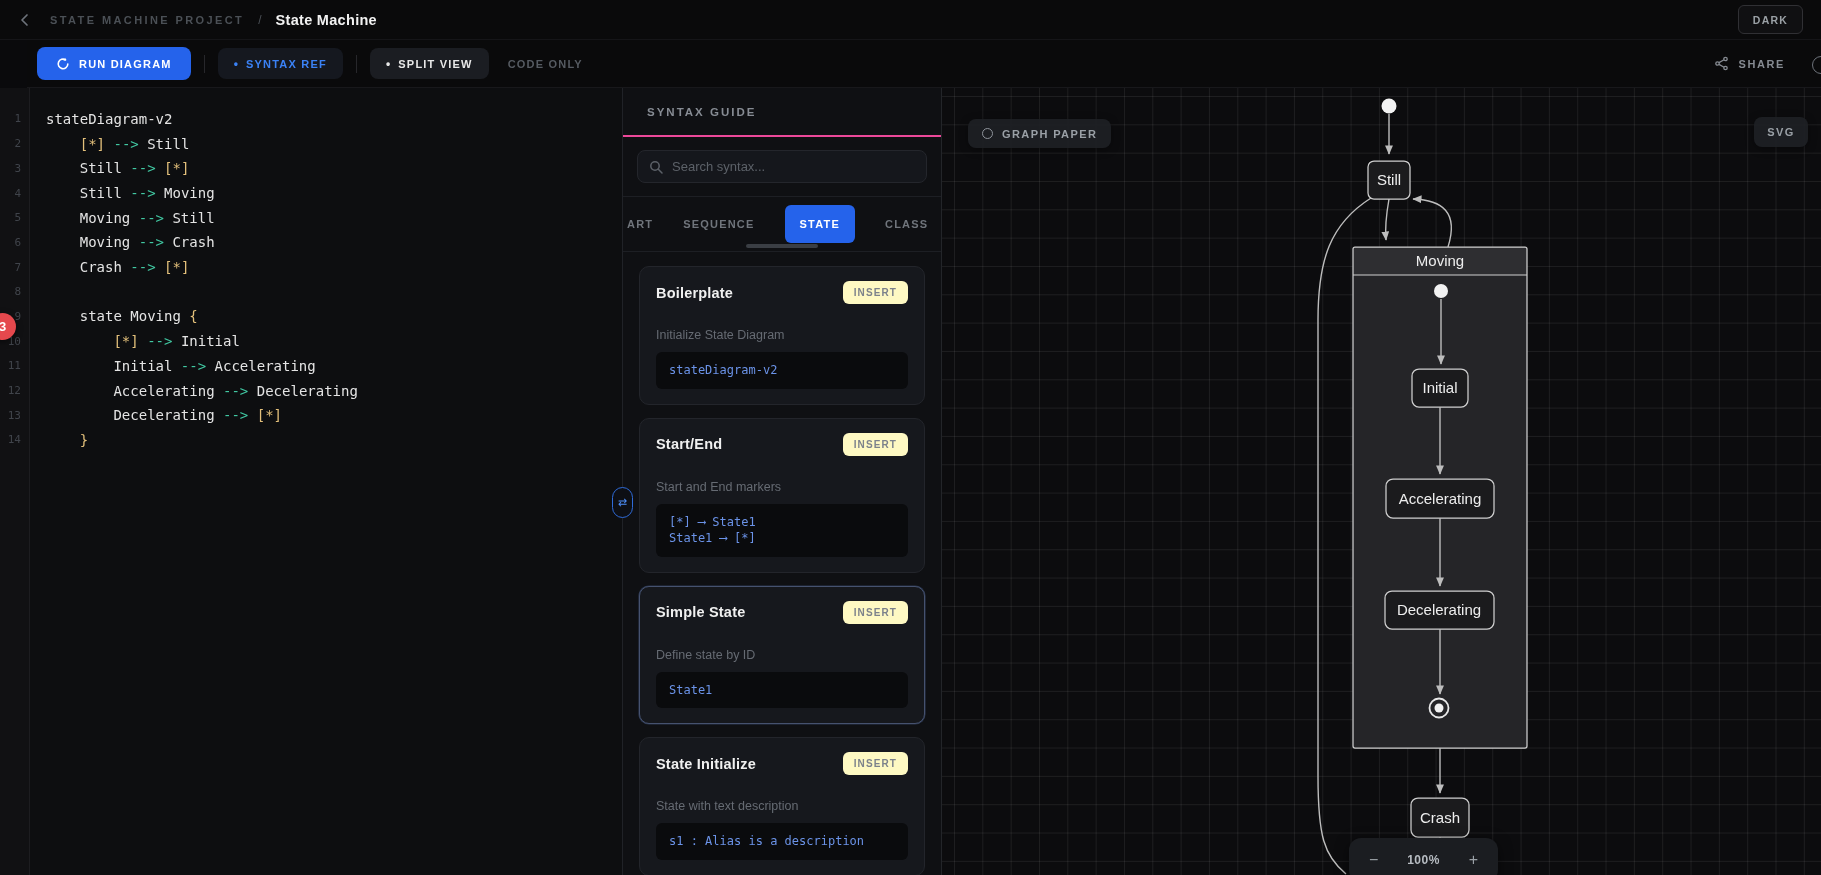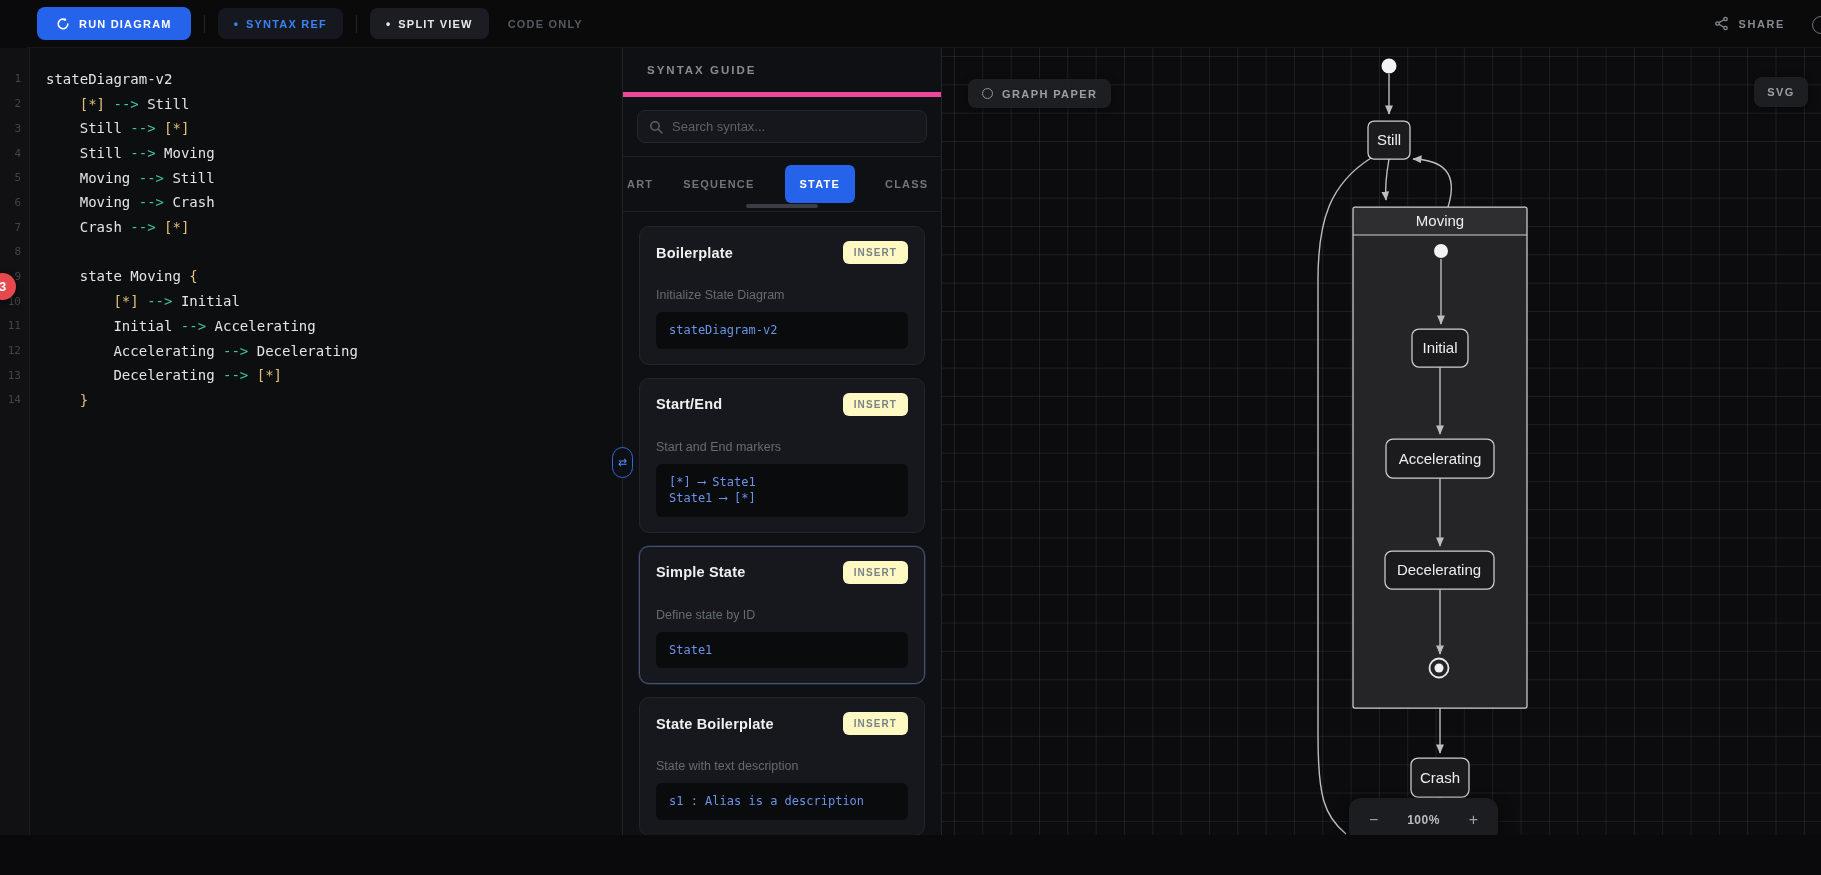--- a/index.html
+++ b/index.html
@@ -58,21 +58,21 @@
   
   #resize-handle { position:absolute; left:612px; top:399px; width:21px; height:31px;
     border:1px solid #2f6bd8; border-radius:11px; background:#0d0f14; z-index:5;
     display:flex; align-items:center; justify-content:center;
     color:#4d8df6; font-size:11px; }
   
   #panel { position:absolute; left:622px; top:0; width:319px; height:787px;
     background:#0f1013; border-left:1px solid #202227; overflow:hidden; }
   #panel-header { height:49px; display:flex; align-items:center; padding-left:24px;
     font-size:11.5px; font-weight:bold; letter-spacing:2px; color:#878c94;
-    border-bottom:5px solid #ec4899; }
+    border-bottom:2px solid #ec4899; }
   #search-row { height:60px; display:flex; align-items:center; padding:0 14px;
     border-bottom:1px solid #1d1f24; }
   #search-box { display:flex; align-items:center; gap:9px; width:100%; height:33px;
     background:#15171c; border:1px solid #24262c; border-radius:8px; padding:0 11px; }
   #search-box input { flex:1; background:transparent; border:none; outline:none;
     font-size:13px; color:#c8ccd2; font-family:"Liberation Sans",sans-serif; }
   #search-box input::placeholder { color:#5c6168; }
   #tabs-row { height:55px; display:flex; align-items:center; gap:30px; padding-left:4px;
     border-bottom:1px solid #1d1f24; position:relative; }
   .tab { font-size:11px; font-weight:bold; letter-spacing:1.2px; color:#70757c; flex:none; }
@@ -117,20 +117,31 @@
     padding:0 20px; position:absolute; box-shadow:0 4px 14px rgba(0,0,0,.5); }
   .zoom-btn { color:#9aa0a6; font-size:16px; line-height:1; }
   #zoom-level { color:#b7bcc2; font-size:12px; font-weight:bold; letter-spacing:.5px; }
   svg.ico { display:block; }
 </style>
 </head>
 <body>
 
 <div id="app">
 
+  <div id="header">
+    <div class="back-btn">
+      <svg class="ico" width="14" height="14" viewBox="0 0 14 14">
+          <path d="M9 2 L4 7 L9 12" stroke="#6d727a" stroke-width="1.7" fill="none" stroke-linecap="round" stroke-linejoin="round"></path>
+        </svg>
+    </div>
+    <span class="crumb-project">STATE MACHINE PROJECT</span>
+    <span class="crumb-sep">/</span>
+    <span class="crumb-title">State Machine</span>
+    <div class="theme-btn">DARK</div>
+  </div>
 
   <div id="toolbar">
     <div class="run-btn">
       <svg class="ico" width="14" height="14" viewBox="0 0 14 14">
         <path d="M11.8 7 A4.8 4.8 0 1 1 9.6 2.9" stroke="#fff" stroke-width="1.6" fill="none" stroke-linecap="round"></path>
         <path d="M9.2 0.8 L10 3.2 L7.5 3.8 Z" fill="#fff"></path>
       </svg>
       <span>RUN DIAGRAM</span>
     </div>
     <div class="tb-divider"></div>
@@ -264,21 +275,21 @@
           <div class="card hl">
             <div class="card-head">
               <div class="card-title">Simple State</div>
               <div class="insert-btn">INSERT</div>
             </div>
             <div class="card-desc">Define state by ID</div>
             <div class="card-code">State1</div>
           </div>
           <div class="card">
             <div class="card-head">
-              <div class="card-title">State Boilerplate</div>
+              <div class="card-title">State Initialize</div>
               <div class="insert-btn">INSERT</div>
             </div>
             <div class="card-desc">State with text description</div>
             <div class="card-code">s1 : Alias is a description</div>
           </div>
           <div class="card">
             <div class="card-head">
               <div class="card-title">State Alias</div>
               <div class="insert-btn">INSERT</div>
             </div>

